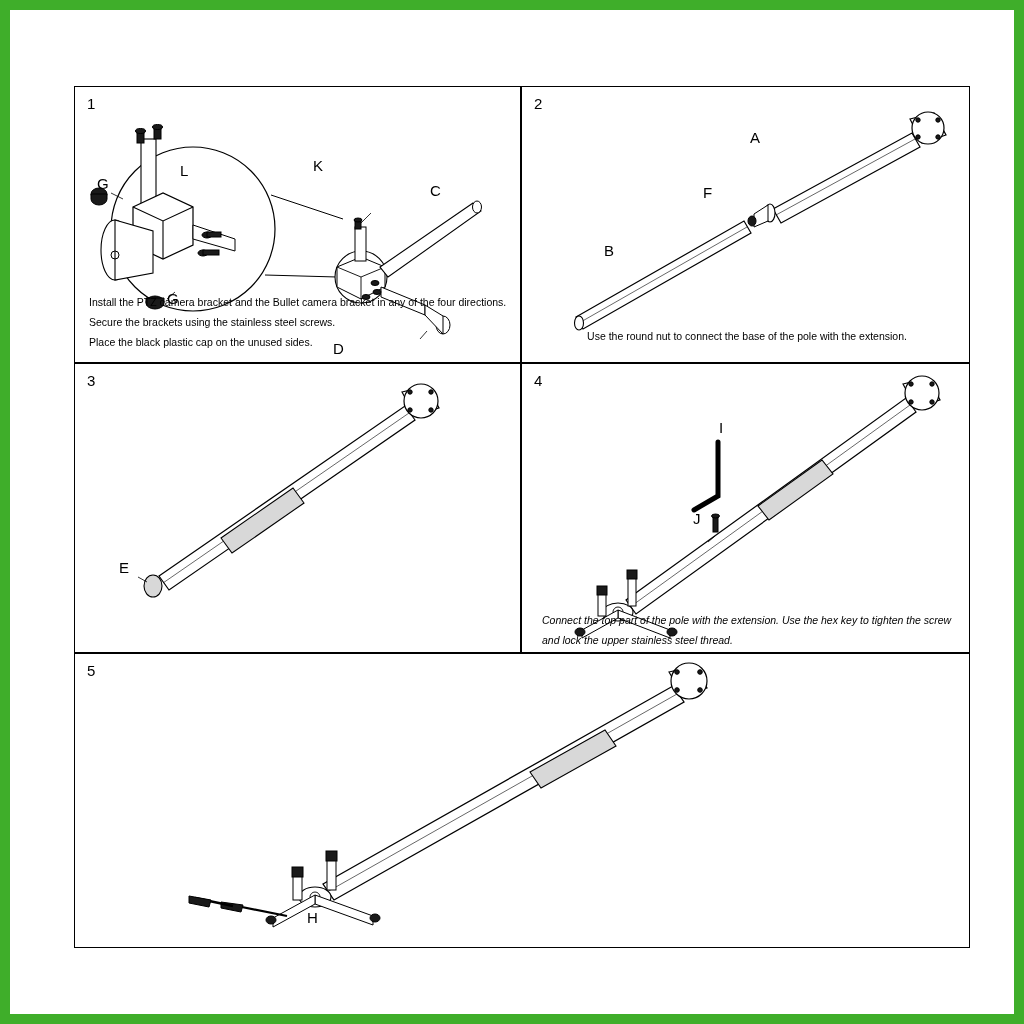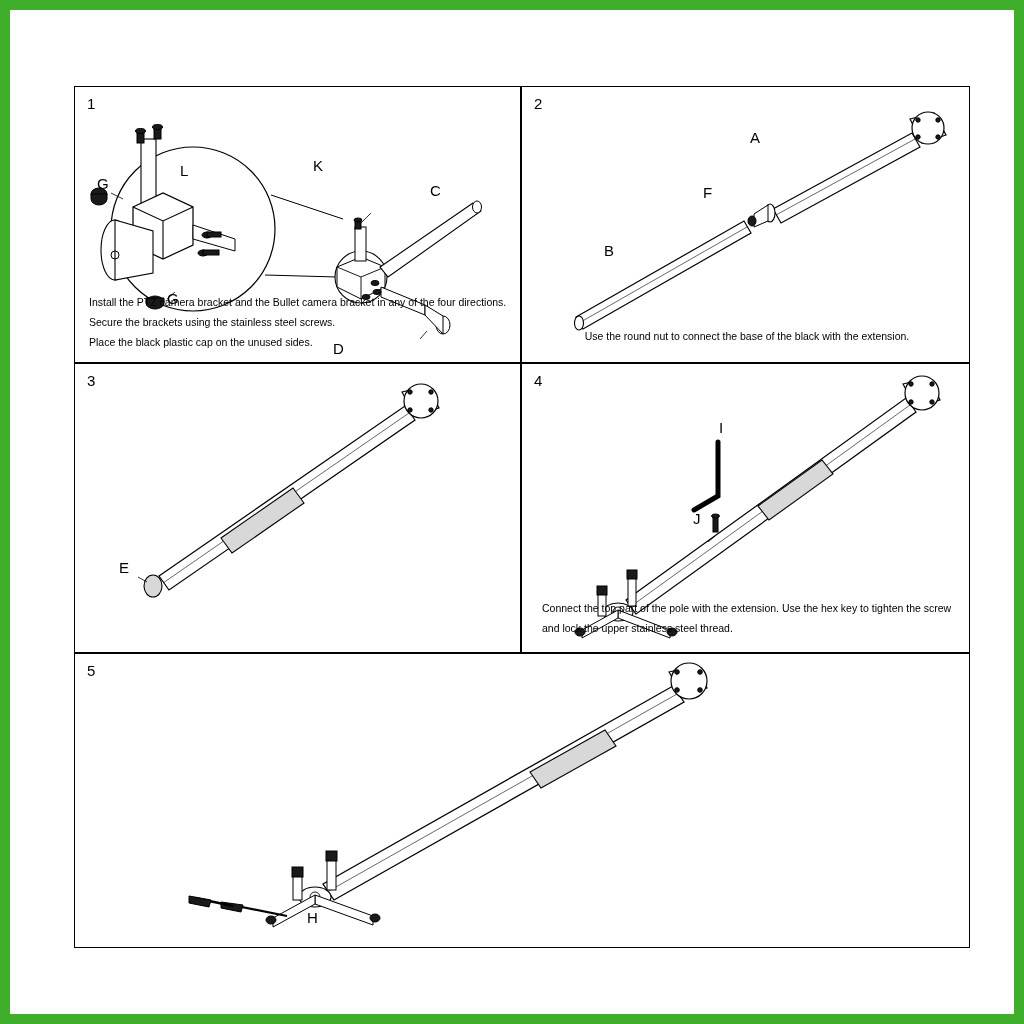--- a/index.html
+++ b/index.html
@@ -54,21 +54,21 @@
   .caption {
     position: absolute;
     font-size: 10.5px;
     line-height: 20px;
     color: #000;
     white-space: pre-line;
   }
   #cap-1 { left: 14px;  bottom: 10px; width: 420px; text-align: left; }
   #cap-2 { left: 10px;  bottom: 16px; width: 430px; text-align: center; }
   #cap-3 { left: 10px;  bottom: 20px; width: 430px; text-align: center; }
-  #cap-4 { left: 20px;  bottom: 14px; width: 415px; text-align: left; }
+  #cap-4 { left: 20px;  bottom: 2px; width: 415px; text-align: left; font-style: italic; }
   #cap-5 { left: 395px; bottom: 38px; width: 480px; text-align: left; }
 
   .lbl {
     position: absolute;
     font-size: 15px;
     font-family: "Liberation Sans", sans-serif;
     color: #000;
   }
   svg { position: absolute; left: 0; top: 0; overflow: visible; }
   .ln  { stroke: #000; fill: none; }
@@ -176,21 +176,21 @@
 
         <path class="fillw" d="M54 230 L222 134 L229 146 L61 242 Z" stroke-width="1.2"></path>
         <path class="ln" d="M57 236 L225 140" stroke-width="0.6"></path>
         <ellipse class="fillw" cx="57" cy="236" rx="4.5" ry="7" stroke-width="1.1"></ellipse>
       </svg>
 
       <div class="lbl" style="left:228px; top:42px;">A</div>
       <div class="lbl" style="left:181px; top:97px;">F</div>
       <div class="lbl" style="left:82px; top:155px;">B</div>
 
-      <div class="caption" id="cap-2">Use the round nut to connect the base of the black with the extension.</div>
+      <div class="caption" id="cap-2">Use the round nut to connect the base of the pole with the extension.</div>
     </div>
 
     <div class="panel" id="panel-3">
       <div class="step-num">3</div>
 
       <svg width="447" height="290" viewBox="0 0 447 290">
 
         <path class="fillw" d="M84 212 L330 42 L340 56 L94 226 Z" stroke-width="1.2"></path>
         <path class="ln" d="M88 219 L334 49" stroke-width="0.6"></path>
 

